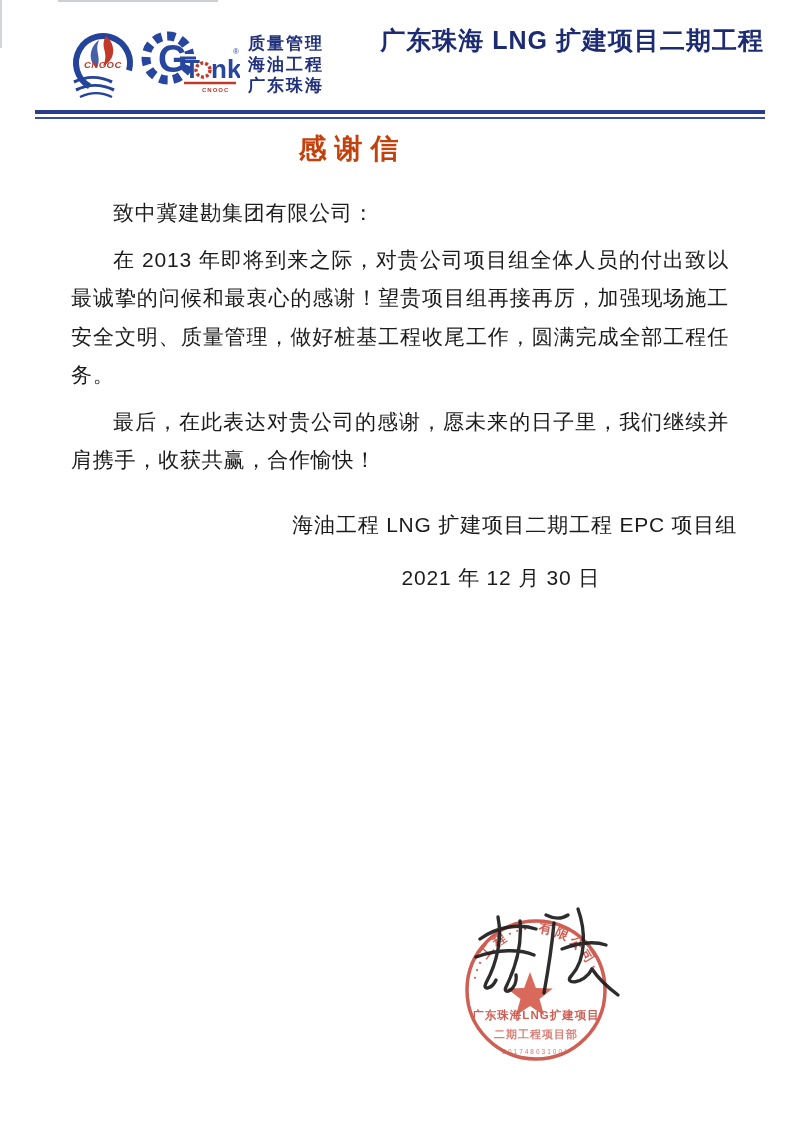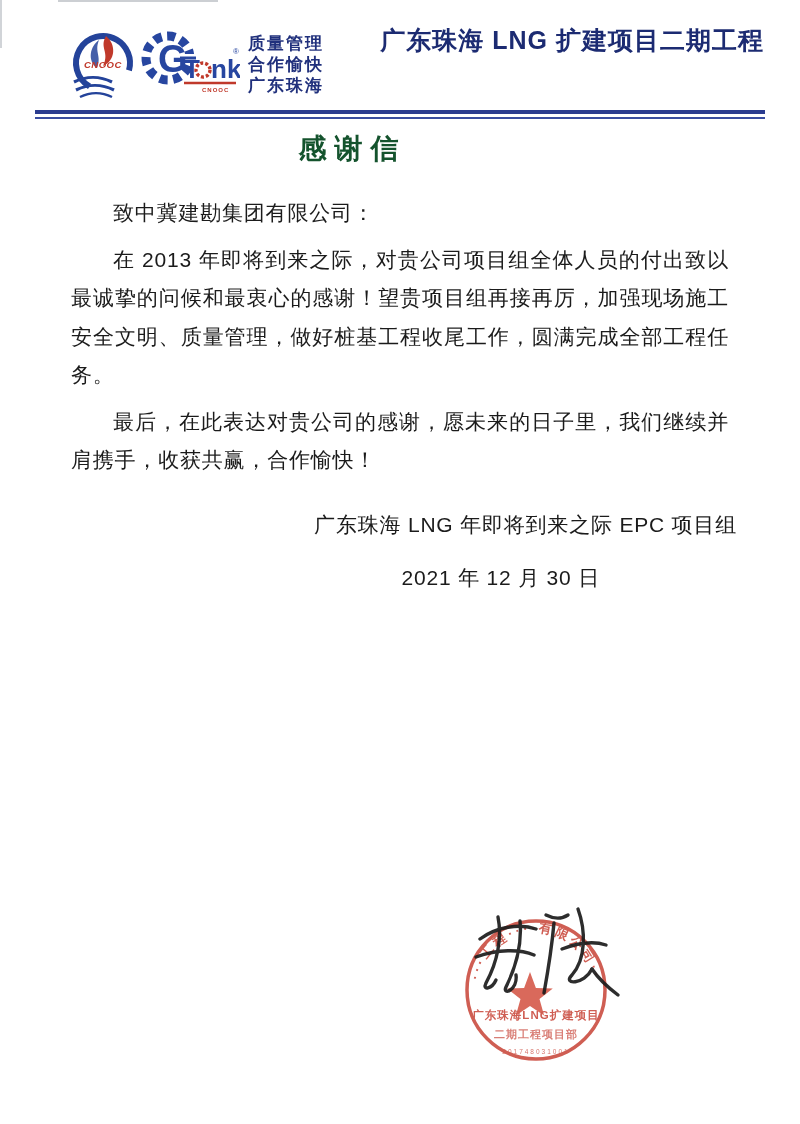--- a/index.html
+++ b/index.html
@@ -36,21 +36,21 @@
   .header-rule{
     position:absolute;left:35px;top:110px;width:730px;height:3px;
     border-top:4px solid #2b3c8f;
     border-bottom:2px solid #3a4da0;
   }
 
   
   .letter-title{
     position:absolute;left:0;top:130px;width:705px;
     text-align:center;
-    font-size:28px;font-weight:bold;color:#14532d;
+    font-size:28px;font-weight:bold;color:#c2410c;
     letter-spacing:8px;margin:0;
   }
   .letter-body{
     position:absolute;left:63px;top:186px;width:674px;
     font-size:21px;line-height:38.5px;
     text-align:justify;
     letter-spacing:0.8px;
   }
   .letter-body p{margin:8px;text-indent:2em;}
   .sig-block{margin-top:26px;}
@@ -108,39 +108,39 @@
         <text x="44" y="52" class="gtank-word" font-size="26">T</text>
         <circle cx="63" cy="44" r="7" fill="none" stroke="#c0392b" stroke-width="3.4" stroke-dasharray="3 2"></circle>
         <text x="71" y="52" class="gtank-word" font-size="26">nk</text>
         <text x="93" y="28" fill="#2746a0" font-size="8">®</text>
         <path d="M44,57 L96,57" stroke="#c0392b" stroke-width="2.4"></path>
         <text x="62" y="66" class="gtank-sub">CNOOC</text>
       </svg>
 
       <div class="tagline">
         <div>质量管理</div>
-        <div>合作愉快</div>
+        <div>海油工程</div>
         <div>广东珠海</div>
       </div>
     </div>
   </div>
 
   <div class="project-title">广东珠海 LNG 扩建项目二期工程</div>
 
   <div class="header-rule"></div>
 
   <h1 class="letter-title">感谢信</h1>
 
   <div class="letter-body">
     <p>致中冀建勘集团有限公司：</p>
     <p>在 2013 年即将到来之际，对贵公司项目组全体人员的付出致以最诚挚的问候和最衷心的感谢！望贵项目组再接再厉，加强现场施工安全文明、质量管理，做好桩基工程收尾工作，圆满完成全部工程任务。</p>
     <p>最后，在此表达对贵公司的感谢，愿未来的日子里，我们继续并肩携手，收获共赢，合作愉快！</p>
 
     <div class="sig-block">
-      <div class="sig-org">广东珠海 LNG 年即将到来之际 EPC 项目组</div>
+      <div class="sig-org">海油工程 LNG 扩建项目二期工程 EPC 项目组</div>
       <div class="sig-date">2021 年 12 月 30 日</div>
     </div>
   </div>
 
   <svg class="stamp" width="150" height="150" viewBox="0 0 150 150">
     <defs>
       <path id="arcTop" d="M 23,100 A 58 58 0 1 1 125,100"></path>
     </defs>
     <circle class="ring" cx="74" cy="72" r="69"></circle>
     <path class="star" d="M68,54 L73.9,69.9 L90.8,70.6 L77.5,81.1 L82.1,97.4 L68,88 L53.9,97.4 L58.5,81.1 L45.2,70.6 L62.1,69.9 Z"></path>

